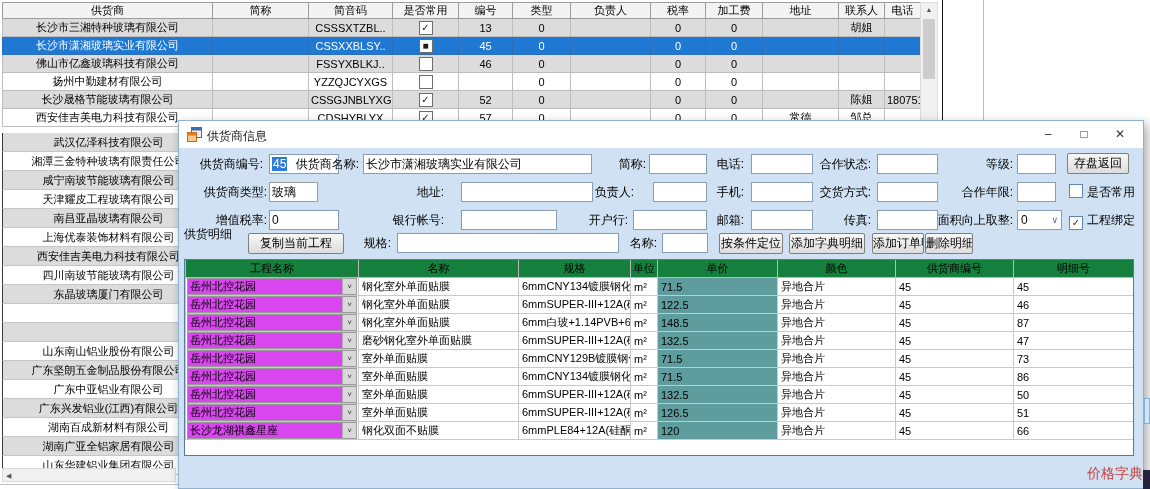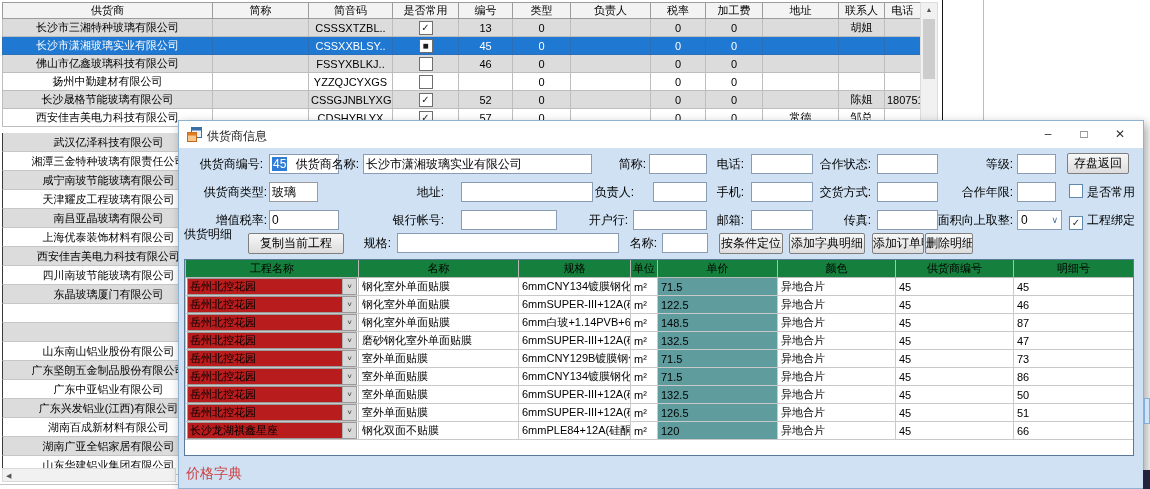--- a/index.html
+++ b/index.html
@@ -69,25 +69,25 @@
 
   
   .grid-wrap{position:absolute;left:5px;top:138px;width:950px;height:197px;background:#fff;
              border:1px solid #5a7898;box-sizing:border-box;overflow:hidden}
   .grid{border-collapse:collapse;table-layout:fixed;font-size:11px;width:948px}
   .grid th{background:#15803d;font-weight:400;height:17px;border:1px solid #b9b9b9;border-top:none;padding:0;
            overflow:hidden;white-space:nowrap}
   .grid td{height:17px;border:1px solid #c9c9c9;padding:0 3px;overflow:hidden;white-space:nowrap;background:#fff}
   .grid td.price{background:#5f9c9e}
   .grid td.cc{padding:0 1px}
-  .combo{display:flex;align-items:stretch;height:15px;border:1px solid #9a9a9a;background:#b91c1c}
+  .combo{display:flex;align-items:stretch;height:15px;border:1px solid #9a9a9a;background:#d946ef}
   .combo .ctxt{flex:1;overflow:hidden;white-space:nowrap;line-height:15px;padding-left:2px}
   .combo .carr{width:13px;text-align:center;font-size:8px;line-height:15px;color:#333;
                background:#d8d8d8;border-left:1px solid #b0b0b0}
-  .footer-red{position:absolute;left:7px;top:344px;width:950px;text-align:left;font-size:14px;color:#cc4040}
+  .footer-red{position:absolute;left:14px;top:344px;width:950px;text-align:right;font-size:14px;color:#cc4040}
 </style>
 </head>
 <body>
 
 <div id="app">
 
   <table class="top-table" style="width:918px">
     <colgroup>
       <col style="width:210px">
         <col style="width:96px">

